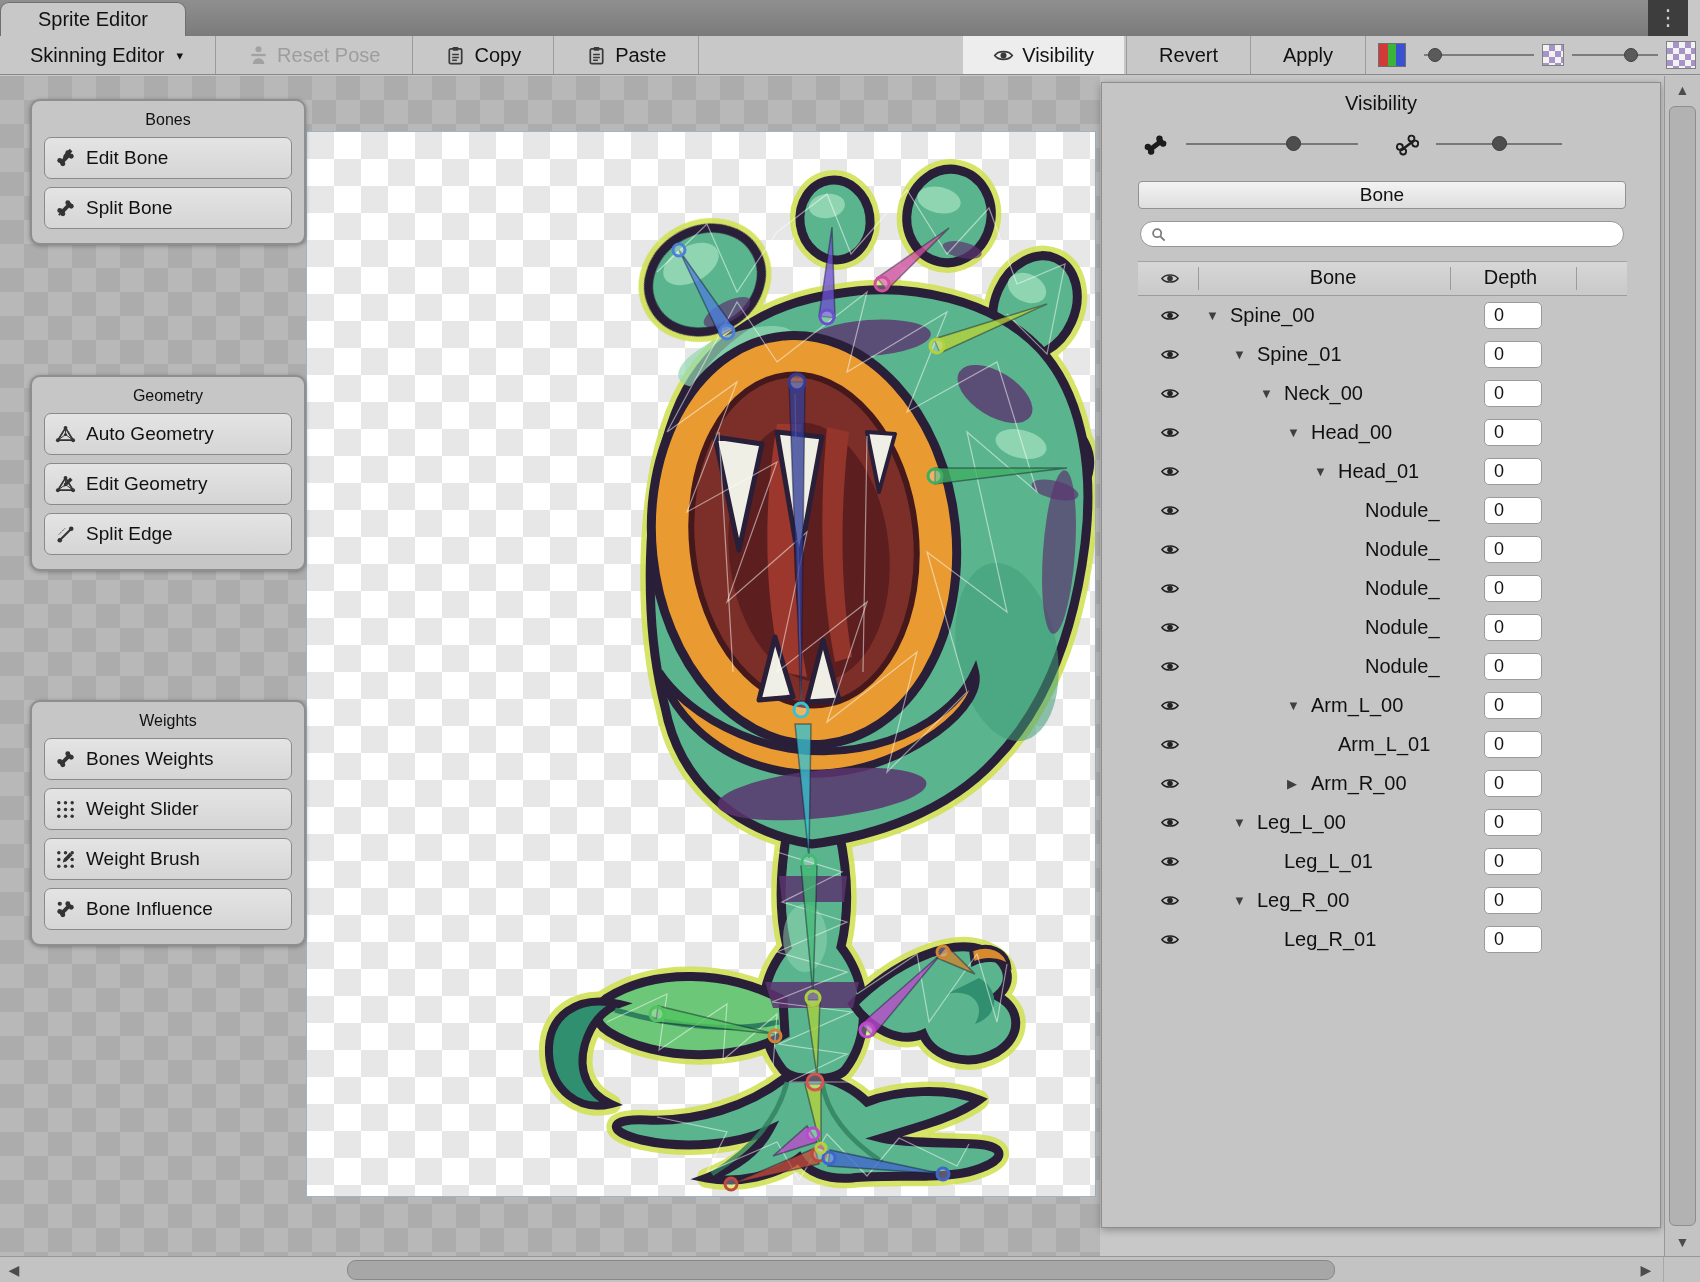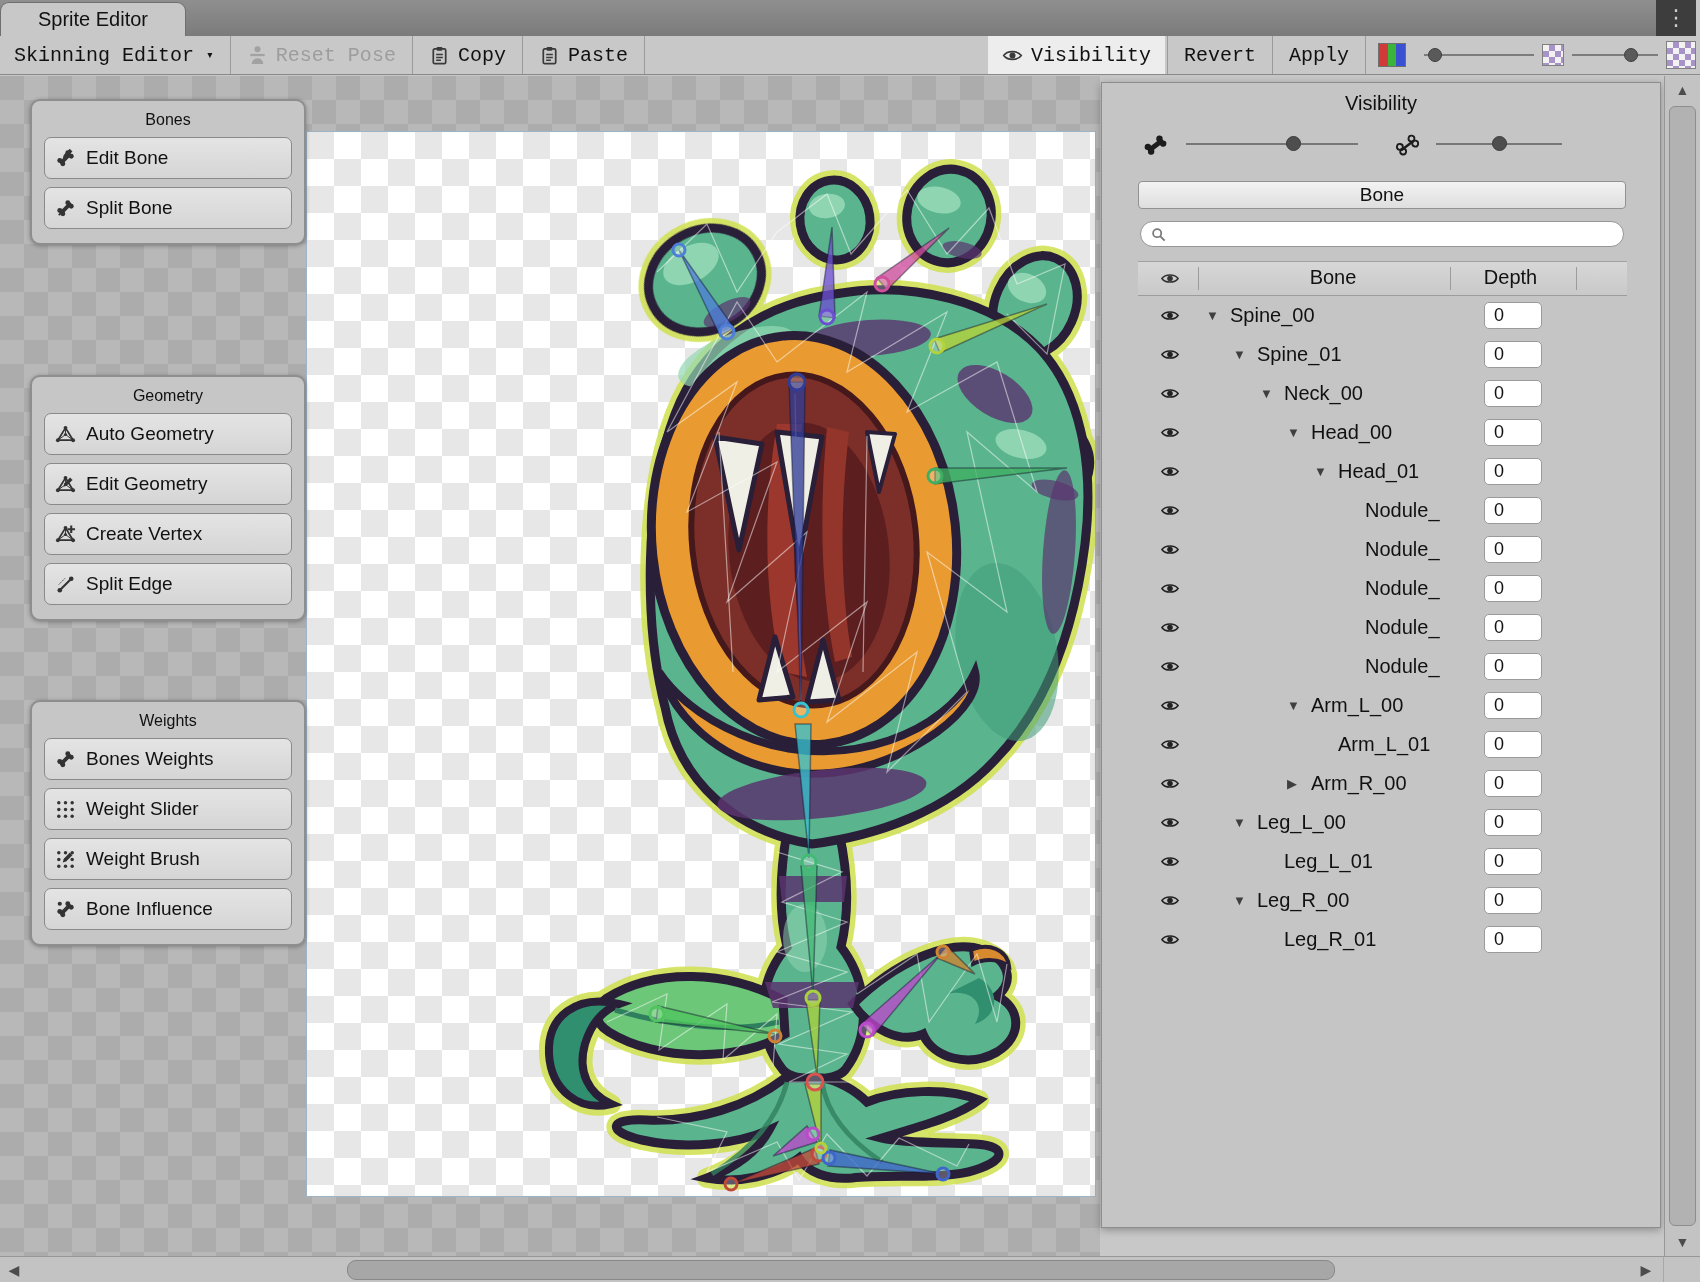--- a/index.html
+++ b/index.html
@@ -1,32 +1,32 @@
 <!DOCTYPE html>
 <html><head>
 <meta charset="utf-8">
 <style>
   html,body{margin:0;padding:0;background:#666;}
   #root{position:relative;width:1700px;height:1282px;background:#c8c8c8;overflow:hidden;
         font-family:"Liberation Sans",sans-serif;color:#111;-webkit-font-smoothing:antialiased;}
 
   
-  .titlebar{position:absolute;top:0;left:0;right:4px;height:36px;background:linear-gradient(#8f8f8f,#7b7b7b);border-bottom:1px solid #6d6d6d;}
+  .titlebar{position:absolute;top:0;left:0;right:12px;height:36px;background:linear-gradient(#8f8f8f,#7b7b7b);border-bottom:1px solid #6d6d6d;}
   .tab{position:absolute;left:0;top:2px;height:34px;width:186px;background:#c8c8c8;border:1px solid #6f6f6f;border-bottom:none;
        border-radius:9px 9px 0 0;display:flex;align-items:center;justify-content:center;font-size:20px;box-sizing:border-box;}
   .kebab{position:absolute;right:0;top:0;width:40px;height:36px;background:#3d3d3d;color:#cfcfcf;
          display:flex;align-items:center;justify-content:center;font-size:22px;}
 
   
   .toolbar{position:absolute;top:36px;left:0;right:0;height:39px;background:#c8c8c8;border-bottom:1px solid #898989;
            display:flex;align-items:center;justify-content:space-between;font-size:20px;box-sizing:border-box;}
   .tb-group{display:flex;align-items:center;height:100%;}
   .sep{width:1px;align-self:stretch;background:#9b9b9b;margin:0 2px;}
-  .tb-item{display:flex;align-items:center;gap:8px;padding:0 14px;height:100%;background:transparent;border:none;
-           font-size:20px;color:#111;font-family:Liberation Mono, monospace;cursor:default;box-sizing:border-box;}
+  .tb-item{display:flex;align-items:center;gap:8px;padding:0 30px;height:100%;background:transparent;border:none;
+           font-size:20px;color:#111;font-family:Liberation Sans, sans-serif;cursor:default;box-sizing:border-box;}
   .tb-item.disabled{color:#9d9d9d;}
   .tb-item.active{background:#ededed;}
   .caret{font-size:13px;margin-left:4px;}
   .ticon{width:21px;height:21px;flex:none;color:#3a3a3a;}
   .tb-item.disabled .ticon{color:#a2a2a2;}
   .color-swatch{width:26px;height:22px;border:1px solid #6f6f6f;margin:0 10px;
       background:linear-gradient(90deg,#d23a3a 0 33%,#3ab43a 33% 66%,#3a52d2 66% 100%);}
   .mini-slider{position:relative;height:22px;margin:0 8px;}
   .mini-slider .track{position:absolute;left:0;right:0;top:10px;height:2px;background:#7c7c7c;}
   .mini-slider .thumb{position:absolute;top:4px;width:14px;height:14px;border-radius:50%;background:#5a5a5a;border:1px solid #404040;box-sizing:border-box;}
@@ -405,27 +405,20 @@
       </button>
       <button class="pbtn">
         <svg class="bicon" viewBox="0 0 22 22">
             <use href="#sym-mesh"></use>
             <use href="#sym-pencil" transform="translate(7,2) scale(0.65)"></use>
           </svg>
         <span>Edit Geometry</span>
       </button>
       <button class="pbtn">
         <svg class="bicon" viewBox="0 0 22 22">
-            <use href="#sym-mesh"></use>
-            <use href="#sym-plus" transform="translate(13,0)"></use>
-          </svg>
-        <span>Create Vertex</span>
-      </button>
-      <button class="pbtn">
-        <svg class="bicon" viewBox="0 0 22 22">
             <use href="#sym-edge"></use>
             <use href="#sym-slash" transform="translate(2,2) scale(0.5)"></use>
           </svg>
         <span>Split Edge</span>
       </button>
     </section>
 
     <section class="panel" style="top:624px">
       <div class="panel-title">Weights</div>
       <button class="pbtn">

